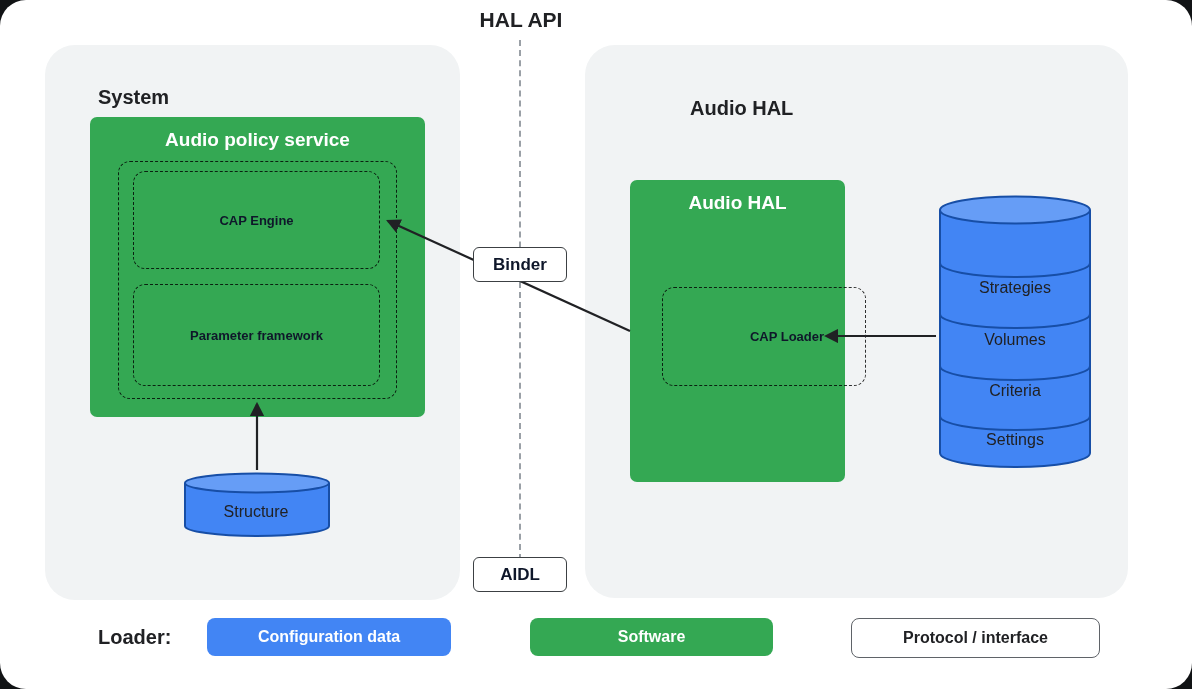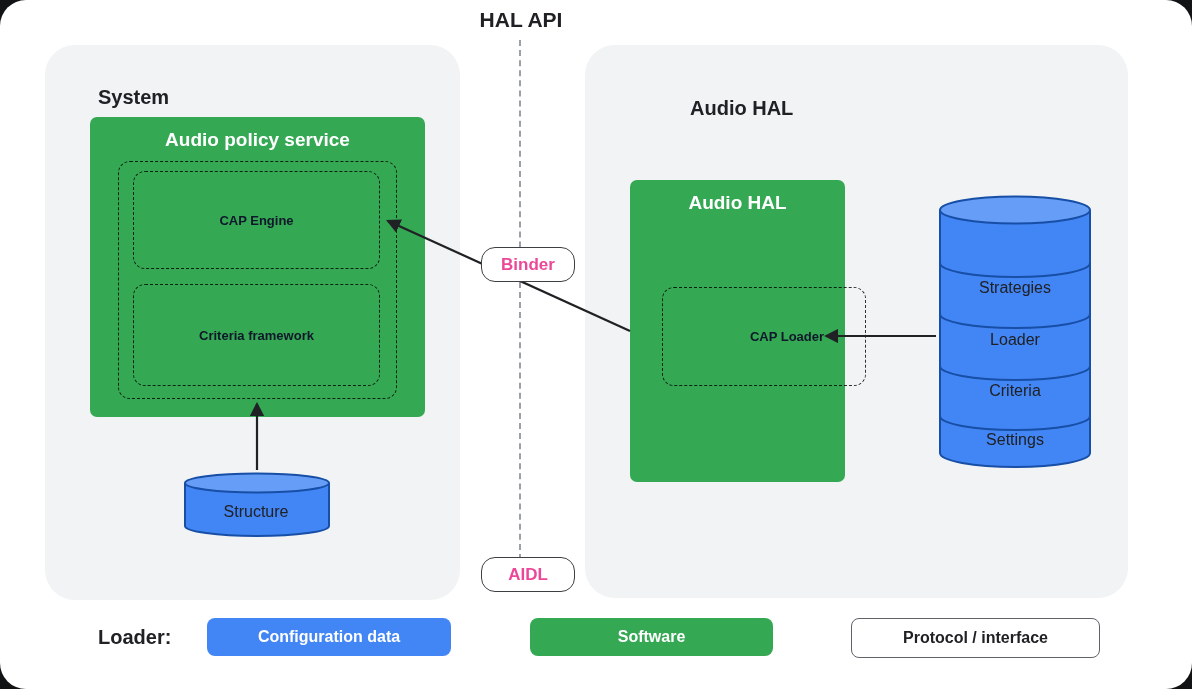--- a/index.html
+++ b/index.html
@@ -4,21 +4,21 @@
 <style>
   html,body{margin:0;padding:0;background:#111315;}
   .page{position:relative;width:1192px;height:689px;background:#ffffff;border-radius:26px;overflow:hidden;font-family:"Liberation Sans",sans-serif;color:#202124;}
   .panel{position:absolute;background:#F1F3F4;border-radius:30px;}
   .panel-label{position:absolute;font-size:20px;font-weight:bold;color:#202124;}
   .green-box{position:absolute;background:#34A853;border-radius:7px;}
   .green-box-title{position:absolute;left:0;right:0;text-align:center;color:#fff;font-weight:bold;font-size:19px;}
   .dashed-box{position:absolute;border:1.6px dashed rgba(0,0,0,0.8);border-radius:12px;display:flex;align-items:center;justify-content:center;}
   .dashed-box span{color:#0f172a;font-weight:bold;font-size:13px;}
   .hal-line{position:absolute;left:519px;top:40px;height:520px;width:0;border-left:2px dashed #9AA0A6;}
-  .badge{position:absolute;background:#fff;border:1.6px solid #3C4043;border-radius:14px;display:flex;align-items:center;justify-content:center;font-weight:bold;font-size:17px;color:#ec4899;margin-left:8px;}
+  .badge{position:absolute;background:#fff;border:1.6px solid #3C4043;border-radius:6px;display:flex;align-items:center;justify-content:center;font-weight:bold;font-size:17px;color:#0f172a;}
   .cyl{position:absolute;}
   .cyl-label{position:absolute;text-align:center;font-size:16px;color:#202124;height:24px;line-height:24px;}
   .diagram-title{position:absolute;left:421px;top:8px;width:200px;text-align:center;font-size:21px;font-weight:bold;color:#202124;}
   .legend-label{position:absolute;left:98px;top:626px;font-size:20px;font-weight:bold;}
   .pill{position:absolute;height:38px;border-radius:8px;display:flex;align-items:center;justify-content:center;font-size:16px;font-weight:bold;}
   .pill-blue{background:#4285F4;color:#fff;}
   .pill-green{background:#34A853;color:#fff;}
   .pill-outline{background:#fff;border:1.5px solid #5F6368;color:#202124;}
   svg.overlay{position:absolute;left:0;top:0;pointer-events:none;}
 </style>
@@ -37,21 +37,21 @@
     <div class="green-box" style="left:45px;top:72px;width:335px;height:300px;">
       <div class="green-box-title" style="top:12px;">Audio policy service</div>
 
       <div class="dashed-box" style="left:28px;top:44px;width:277px;height:236px;"></div>
 
       <div class="dashed-box" style="left:43px;top:54px;width:245px;height:96px;">
         <span>CAP Engine</span>
       </div>
 
       <div class="dashed-box" style="left:43px;top:167px;width:245px;height:100px;">
-        <span>Criteria framework</span>
+        <span>Parameter framework</span>
       </div>
     </div>
 
     <svg class="cyl" style="left:138px;top:427px;" width="148" height="66" viewBox="0 0 148 66">
       <path d="M2,11 L2,54 A72,10 0 0 0 146,54 L146,11" fill="#4285F4" stroke="#174EA6" stroke-width="2"></path>
       <ellipse cx="74" cy="11" rx="72" ry="9.5" fill="#669DF6" stroke="#174EA6" stroke-width="2"></ellipse>
     </svg>
     <div class="cyl-label" style="left:137px;top:455px;width:148px;">Structure</div>
   </div>
 
@@ -68,21 +68,21 @@
 
     <svg class="cyl" style="left:353px;top:150px;" width="154" height="274" viewBox="0 0 154 274">
       <path d="M2,15 L2,258 A75,14 0 0 0 152,258 L152,15" fill="#4285F4" stroke="#174EA6" stroke-width="2"></path>
       <path d="M2,68 A75,14 0 0 0 152,68" fill="none" stroke="#174EA6" stroke-width="2"></path>
       <path d="M2,119 A75,14 0 0 0 152,119" fill="none" stroke="#174EA6" stroke-width="2"></path>
       <path d="M2,171 A75,14 0 0 0 152,171" fill="none" stroke="#174EA6" stroke-width="2"></path>
       <path d="M2,221 A75,14 0 0 0 152,221" fill="none" stroke="#174EA6" stroke-width="2"></path>
       <ellipse cx="77" cy="15" rx="75" ry="13.5" fill="#669DF6" stroke="#174EA6" stroke-width="2"></ellipse>
     </svg>
     <div class="cyl-label" style="left:353px;top:231px;width:154px;">Strategies</div>
-    <div class="cyl-label" style="left:353px;top:283px;width:154px;">Loader</div>
+    <div class="cyl-label" style="left:353px;top:283px;width:154px;">Volumes</div>
     <div class="cyl-label" style="left:353px;top:334px;width:154px;">Criteria</div>
     <div class="cyl-label" style="left:353px;top:383px;width:154px;">Settings</div>
   </div>
 
   <svg class="overlay" width="1192" height="689" viewBox="0 0 1192 689">
     <defs>
       <marker id="arw" viewBox="0 0 10 10" refX="8.5" refY="5" markerWidth="6.5" markerHeight="6.5" orient="auto-start-reverse">
         <path d="M0,0 L10,5 L0,10 Z" fill="#202124"></path>
       </marker>
     </defs>

